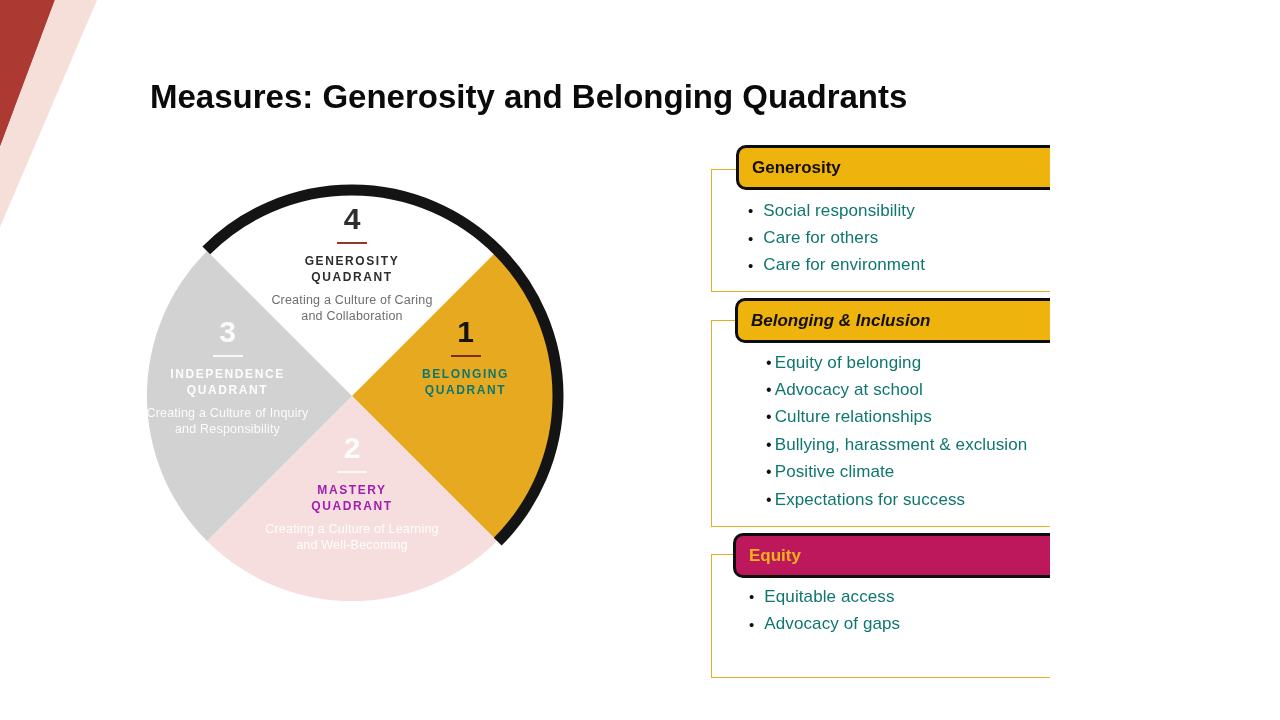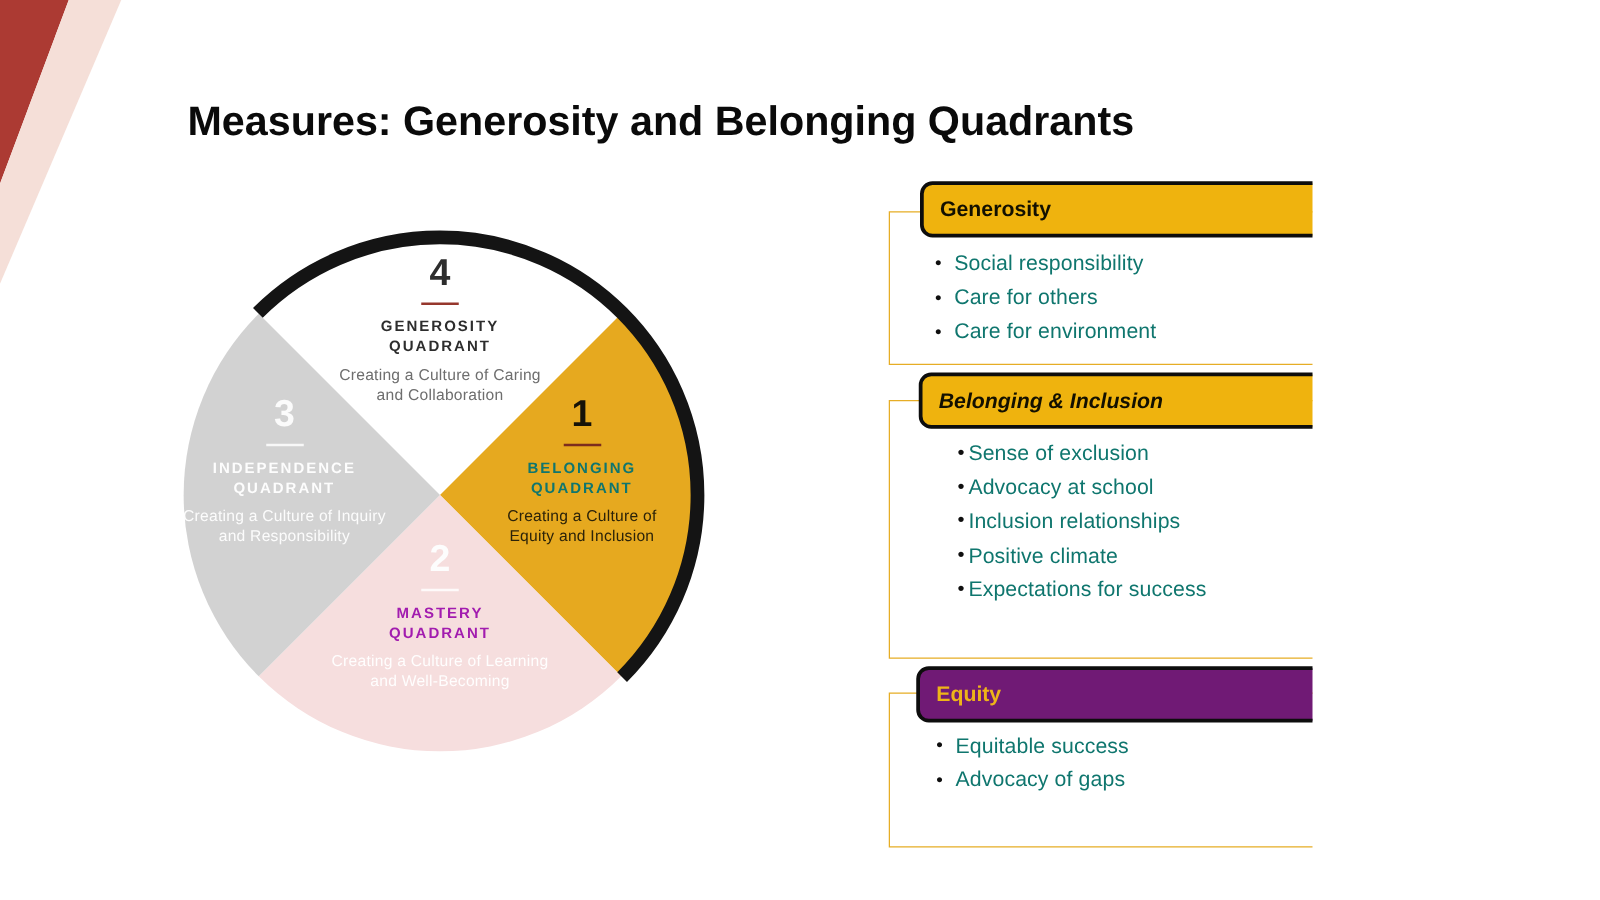--- a/index.html
+++ b/index.html
@@ -46,21 +46,21 @@
   .panel-outline{position:absolute;border:1px solid #e6ad25;background:transparent;}
   .outline-generosity{left:711px;top:169px;width:483px;height:121px;}
   .outline-belonging{left:711px;top:320px;width:483px;height:205px;}
   .outline-equity{left:711px;top:554px;width:484px;height:122px;}
   .panel-header{
     position:absolute;height:45px;border:3px solid #0d0d0d;border-radius:10px;
     display:flex;align-items:center;padding-left:13px;box-sizing:border-box;
     font-size:17px;font-weight:700;
   }
   .header-gold{background:#efb30e;color:#131000;}
-  .header-black{background:#701a75;color:#eeb418;}
+  .header-black{background:#be185d;color:#eeb418;}
   .header-generosity{left:736px;top:145px;width:336px;}
   .header-belonging{left:735px;top:298px;width:338px;font-style:italic;}
   .header-equity{left:733px;top:533px;width:340px;}
   
   .blist{position:absolute;list-style:none;margin:0;padding:0;}
   .blist li{
     display:flex;align-items:center;height:27.4px;
     font-size:17px;color:#0f766e;letter-spacing:0.1px;white-space:nowrap;
   }
   .blist li::before{content:"\2022";color:#0f0f0f;}
@@ -103,24 +103,20 @@
     </div>
   </div>
 
   <div class="quad q-belonging">
     <div class="qnum">1</div>
     <div class="qrule"></div>
     <div class="qtitle">
       <div>BELONGING</div>
       <div>QUADRANT</div>
     </div>
-    <div class="qcap">
-      <div>Creating a Culture of</div>
-      <div>Equity and Inclusion</div>
-    </div>
   </div>
 
   <div class="quad q-mastery">
     <div class="qnum">2</div>
     <div class="qrule"></div>
     <div class="qtitle">
       <div>MASTERY</div>
       <div>QUADRANT</div>
     </div>
     <div class="qcap">
@@ -150,29 +146,30 @@
     <li>Social responsibility</li>
     <li>Care for others</li>
     <li>Care for environment</li>
   </ul>
 
   <div class="panel-outline outline-belonging"></div>
   <div class="panel-header header-gold header-belonging">
     <span>Belonging &amp; Inclusion</span>
   </div>
   <ul class="blist list-tight list-belonging">
-    <li>Sense of exclusion</li>
+    <li>Equity of belonging</li>
     <li>Advocacy at school</li>
-    <li>Inclusion relationships</li>
+    <li>Culture relationships</li>
+    <li>Bullying, harassment &amp; exclusion</li>
     <li>Positive climate</li>
     <li>Expectations for success</li>
   </ul>
 
   <div class="panel-outline outline-equity"></div>
   <div class="panel-header header-black header-equity">
     <span>Equity</span>
   </div>
   <ul class="blist list-spaced list-equity">
-    <li>Equitable success</li>
+    <li>Equitable access</li>
     <li>Advocacy of gaps</li>
   </ul>
 
 </div>
 
 </body></html>

